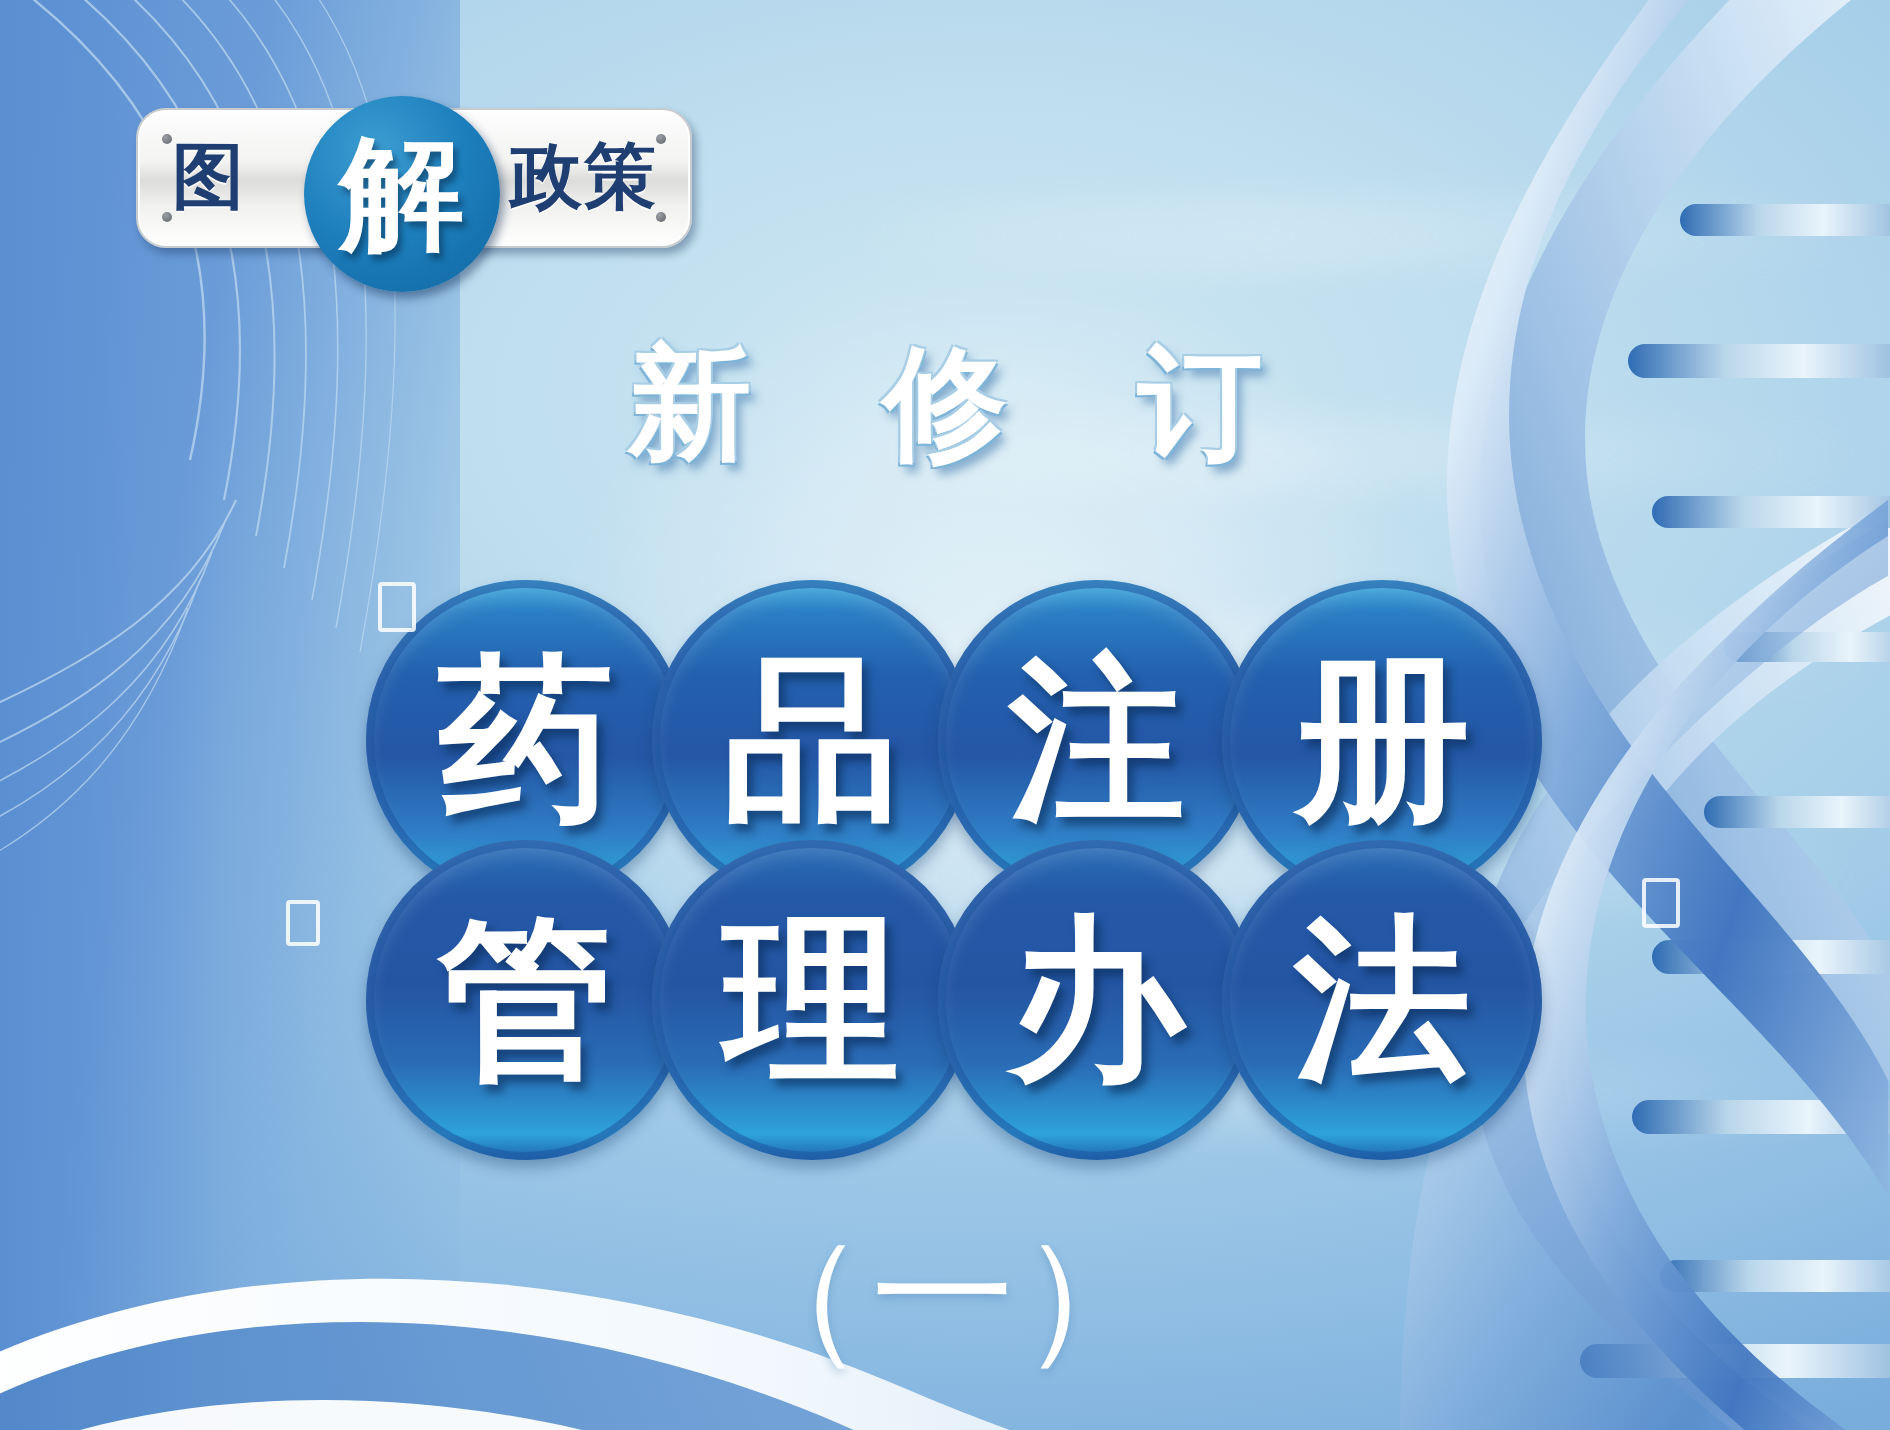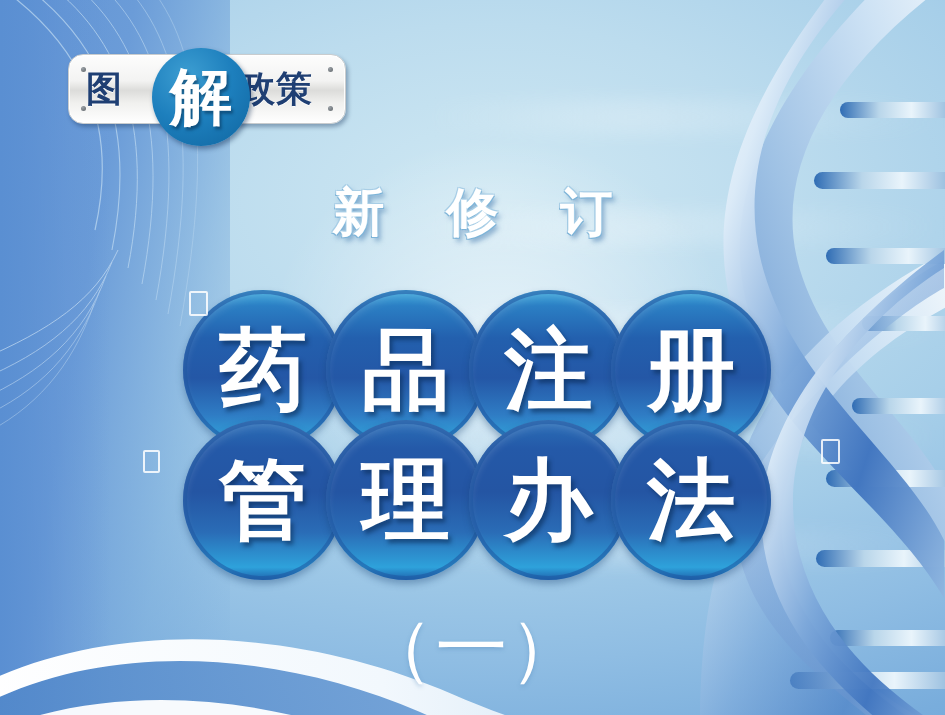--- a/index.html
+++ b/index.html
@@ -50,43 +50,43 @@
     background:radial-gradient(circle at 35% 30%,#9aa0a6,#5f6569);}
   .screw.tl{left:12px;top:12px;} .screw.bl{left:12px;bottom:12px;}
   .screw.tr{right:12px;top:12px;} .screw.br{right:12px;bottom:12px;}
   .plate-text{
     position:absolute;top:50%;transform:translateY(-50%);
     font-family:"DejaVu Sans","Liberation Sans",sans-serif;
     font-weight:bold;font-size:36px;letter-spacing:1px;color:#1f3f73;
     text-shadow:0 1px 0 rgba(255,255,255,.85);
   }
   .plate-text.lt{left:17px;}
-  .plate-text.rt{right:32px;}
+  .plate-text.rt{right:16px;}
   .bubble{
     position:absolute;left:84px;top:0;width:98px;height:98px;border-radius:50%;
     background:radial-gradient(circle at 36% 28%,#3d9ed2 0%,#1d7fbd 48%,#10659f 100%);
     box-shadow:2px 3px 5px rgba(10,40,80,.45);
     display:flex;align-items:center;justify-content:center;
   }
   .bubble::after{
     content:"";position:absolute;right:12px;bottom:-10px;width:26px;height:26px;
     background:#1878b7;border-radius:0 0 14px 0;transform:rotate(14deg) skewX(-6deg);
     box-shadow:2px 3px 4px rgba(10,40,80,.35);z-index:-1;
   }
   .bubble span{
     font-family:"DejaVu Sans","Liberation Sans",sans-serif;
     font-size:62px;font-weight:bold;color:#ffffff;line-height:1;
     text-shadow:2px 3px 3px rgba(6,45,80,.55);
   }
 
   
   .subtitle{
-    position:absolute;left:0;right:0;top:178px;text-align:center;
-    font-family:"DejaVu Sans","Liberation Sans",sans-serif;
-    font-size:52px;font-weight:bold;letter-spacing:22px;
+    position:absolute;left:0;right:0;top:160px;text-align:center;
+    font-family:"DejaVu Sans","Liberation Sans",sans-serif;
+    font-size:62px;font-weight:bold;letter-spacing:22px;
     color:#ffffff;
     text-shadow:
       -1px -1px 0 #a8cee6, 1px -1px 0 #a8cee6, -1px 1px 0 #7eb4d8, 1px 1px 0 #7eb4d8,
       3px 4px 5px rgba(60,115,170,.55);
     padding-left:22px;
     white-space:nowrap;
   }
 
   
   .circles{position:absolute;left:183px;top:290px;width:588px;height:290px;}

